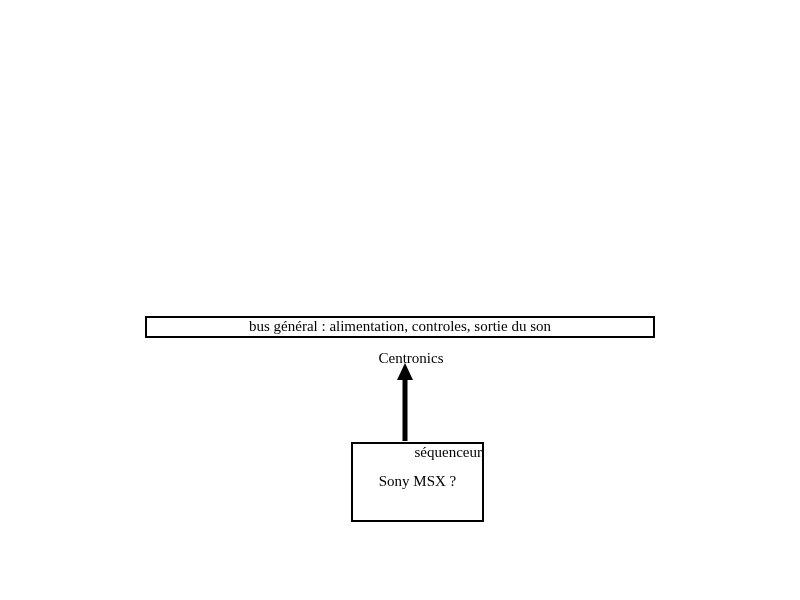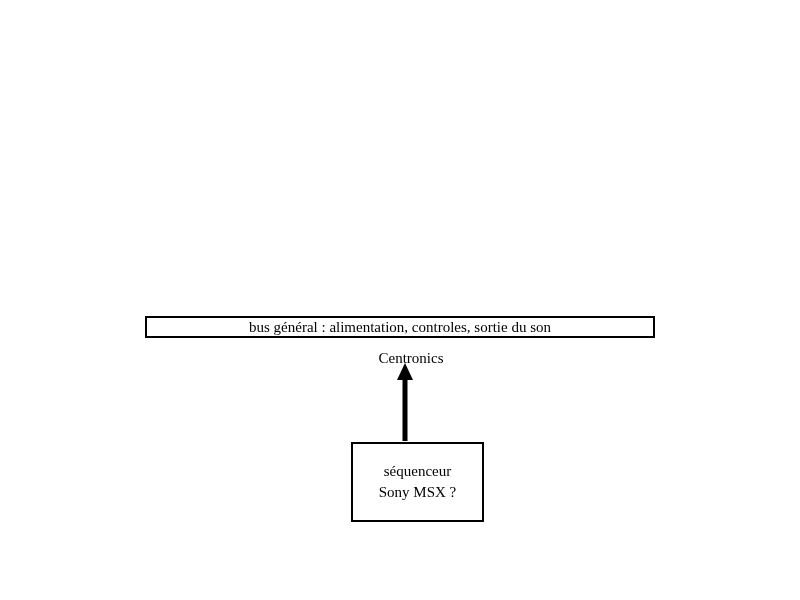--- a/index.html
+++ b/index.html
@@ -30,21 +30,20 @@
   }
   .bus-box {
     position: absolute;
     left: 145px;
     top: 316px;
     width: 510px;
     height: 22px;
     box-sizing: border-box;
     border: 2px solid #000000;
     display: flex;
-    align-items: center;
     justify-content: center;
     font-size: 15px;
     white-space: nowrap;
   }
   .connector-label {
     position: absolute;
     left: 331px;
     top: 350px;
     width: 160px;
     text-align: center;
@@ -61,24 +60,25 @@
     left: 351px;
     top: 442px;
     width: 133px;
     height: 80px;
     box-sizing: border-box;
     border: 2px solid #000000;
     text-align: center;
     font-size: 15px;
   }
   .seq-line1 {
-    margin-top: 19px;
+    margin-top: 0;
+    text-align: right;
   }
   .seq-line2 {
-    margin-top: 4px;
+    margin-top: 12px;
   }
 </style>
 </head>
 <body>
 
 <div class="canvas">
 
 
   <div class="bus-box">
     <span>bus général : alimentation, controles, sortie du son</span>

